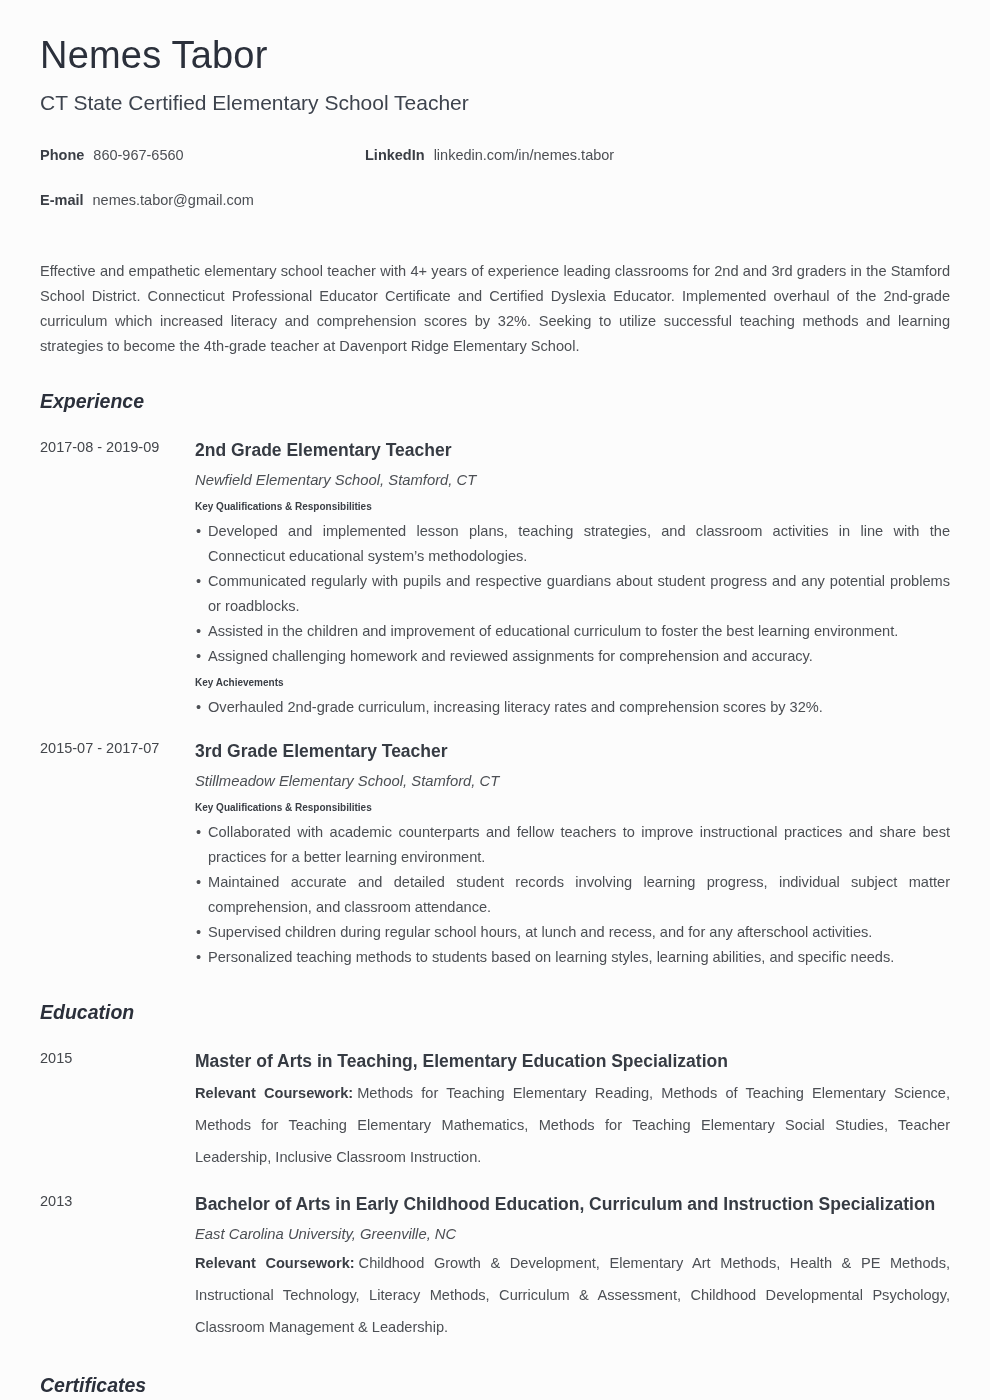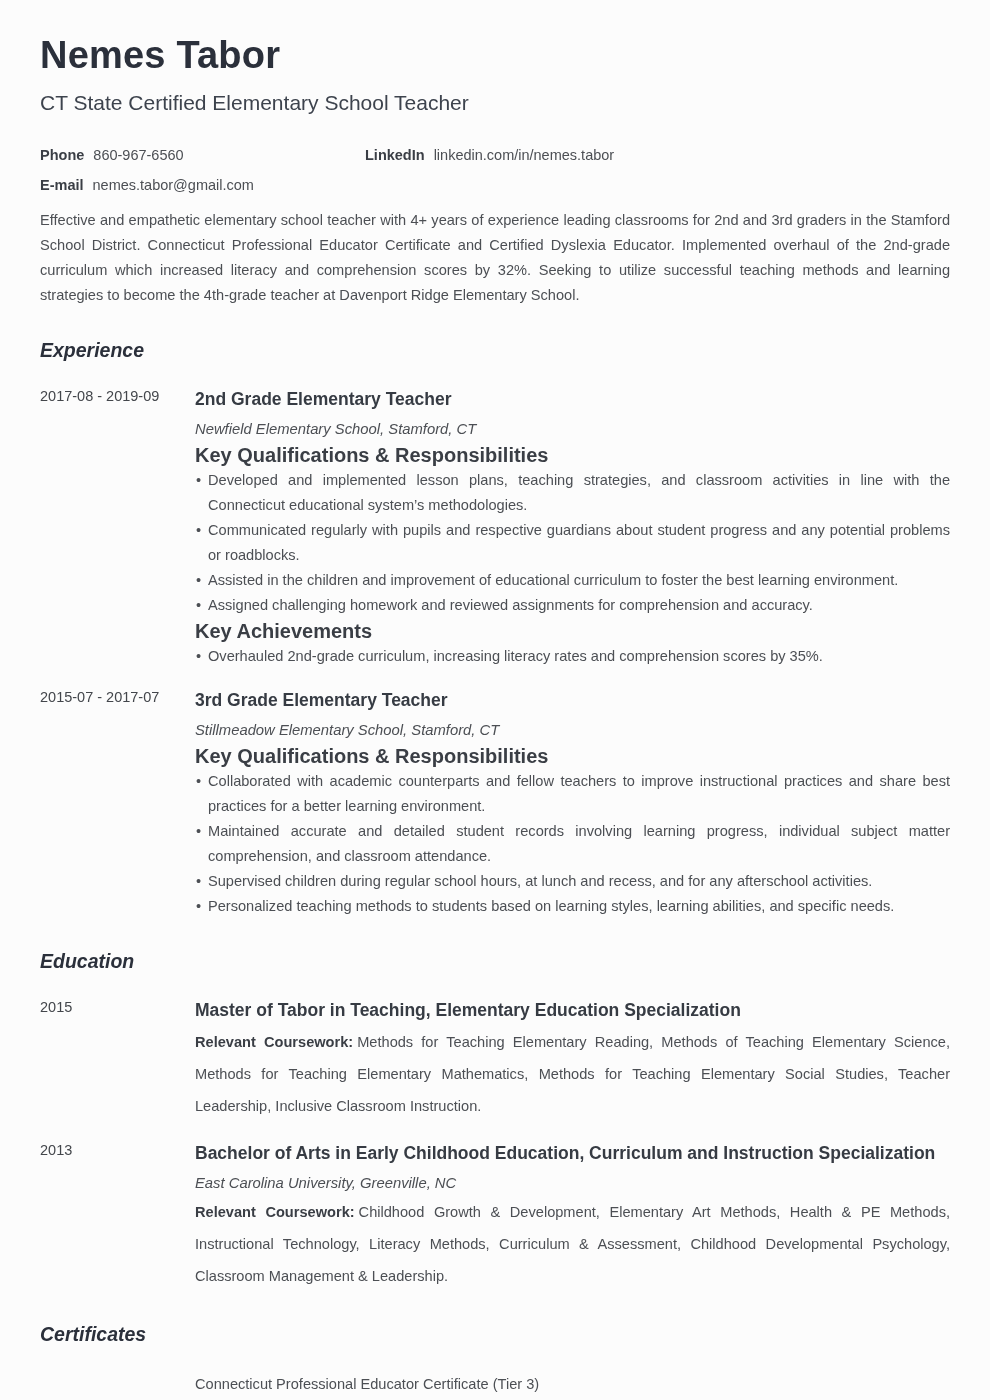--- a/index.html
+++ b/index.html
@@ -7,38 +7,38 @@
   body {
     height: 1400px;
     background: #fcfcfc;
     font-family: "Liberation Sans", sans-serif;
     color: #4c4f54;
     overflow: hidden;
   }
   .page { padding: 34px 40px 0 40px; }
 
   
-  .name { font-size: 38px; font-weight: 700; color: #2b303b; letter-spacing: 0.2px; }
+  .name { font-size: 38px; font-weight: 400; color: #2b303b; letter-spacing: 0.2px; }
   .subtitle { margin-top: 14px; font-size: 21px; color: #3d434d; }
-  .contact { margin-top: 32px; display: grid; grid-template-columns: 325px 1fr; row-gap: 14px; font-size: 14.5px; }
+  .contact { margin-top: 32px; display: grid; grid-template-columns: 325px 1fr; row-gap: 29px; font-size: 14.5px; }
   .contact-row { white-space: nowrap; }
   .contact-label { font-weight: 700; color: #3a3e45; margin-right: 9px; }
   .contact-value { color: #4c4f54; }
 
   
-  .summary { margin-top: 15px; font-size: 14.6px; line-height: 25px; text-align: justify; }
+  .summary { margin-top: 51px; font-size: 14.6px; line-height: 25px; text-align: justify; }
 
   
   .section-heading { margin-top: 31px; margin-bottom: 22px; font-size: 19.5px; font-weight: 700; color: #2b303b; font-style: italic; }
   .entry { display: grid; grid-template-columns: 155px 1fr; margin-bottom: 16px; }
   .entry:last-child { margin-bottom: 0; }
   .entry-dates { font-size: 14.5px; color: #43464b; padding-top: 4px; }
   .entry-title { font-size: 17.5px; font-weight: 700; color: #363b43; line-height: 31px; }
   .entry-org { margin-top: 2px; font-style: italic; font-size: 14.8px; color: #4c4f54; line-height: 25px; }
-  .sub-label { margin-top: 1px; font-weight: 700; color: #3a3e45; font-size: 20px; line-height: 25px; }
+  .sub-label { margin-top: 1px; font-weight: 700; color: #3a3e45; font-size: 10px; line-height: 25px; }
   .bullet-list { list-style: none; }
   .bullet-list li {
     position: relative; padding-left: 13px;
     line-height: 25px; font-size: 14.6px; text-align: justify;
   }
   .bullet-list li::before { content: "\2022"; position: absolute; left: 1px; top: 0; color: #4c4f54; }
   .coursework { line-height: 32px; font-size: 14.6px; text-align: justify; }
   .cw-label { font-weight: 700; color: #3a3e45; margin-right: 4px; }
   .cert-line { font-size: 14.6px; line-height: 25px; padding-top: 4px; }
 </style>
@@ -76,21 +76,21 @@
         <div class="entry-org">Newfield Elementary School, Stamford, CT</div>
         <div class="sub-label">Key Qualifications &amp; Responsibilities</div>
         <ul class="bullet-list">
           <li>Developed and implemented lesson plans, teaching strategies, and classroom activities in line with the Connecticut educational system’s methodologies.</li>
           <li>Communicated regularly with pupils and respective guardians about student progress and any potential problems or roadblocks.</li>
           <li>Assisted in the children and improvement of educational curriculum to foster the best learning environment.</li>
           <li>Assigned challenging homework and reviewed assignments for comprehension and accuracy.</li>
         </ul>
         <div class="sub-label">Key Achievements</div>
         <ul class="bullet-list">
-          <li>Overhauled 2nd-grade curriculum, increasing literacy rates and comprehension scores by 35%.</li>
+          <li>Overhauled 2nd-grade curriculum, increasing literacy rates and comprehension scores by 32%.</li>
         </ul>
       </div>
     </div>
 
     <div class="entry">
       <div class="entry-dates">2015-07 - 2017-07</div>
       <div class="entry-body">
         <h3 class="entry-title">3rd Grade Elementary Teacher</h3>
         <div class="entry-org">Stillmeadow Elementary School, Stamford, CT</div>
         <div class="sub-label">Key Qualifications &amp; Responsibilities</div>
@@ -103,21 +103,21 @@
       </div>
     </div>
   </section>
 
   <section>
     <h2 class="section-heading">Education</h2>
 
     <div class="entry">
       <div class="entry-dates">2015</div>
       <div class="entry-body">
-        <h3 class="entry-title">Master of Tabor in Teaching, Elementary Education Specialization</h3>
+        <h3 class="entry-title">Master of Arts in Teaching, Elementary Education Specialization</h3>
         <p class="coursework">
           <span class="cw-label">Relevant Coursework:</span><span>Methods for Teaching Elementary Reading, Methods of Teaching Elementary Science, Methods for Teaching Elementary Mathematics, Methods for Teaching Elementary Social Studies, Teacher Leadership, Inclusive Classroom Instruction.</span>
         </p>
       </div>
     </div>
 
     <div class="entry">
       <div class="entry-dates">2013</div>
       <div class="entry-body">
         <h3 class="entry-title">Bachelor of Arts in Early Childhood Education, Curriculum and Instruction Specialization</h3>

